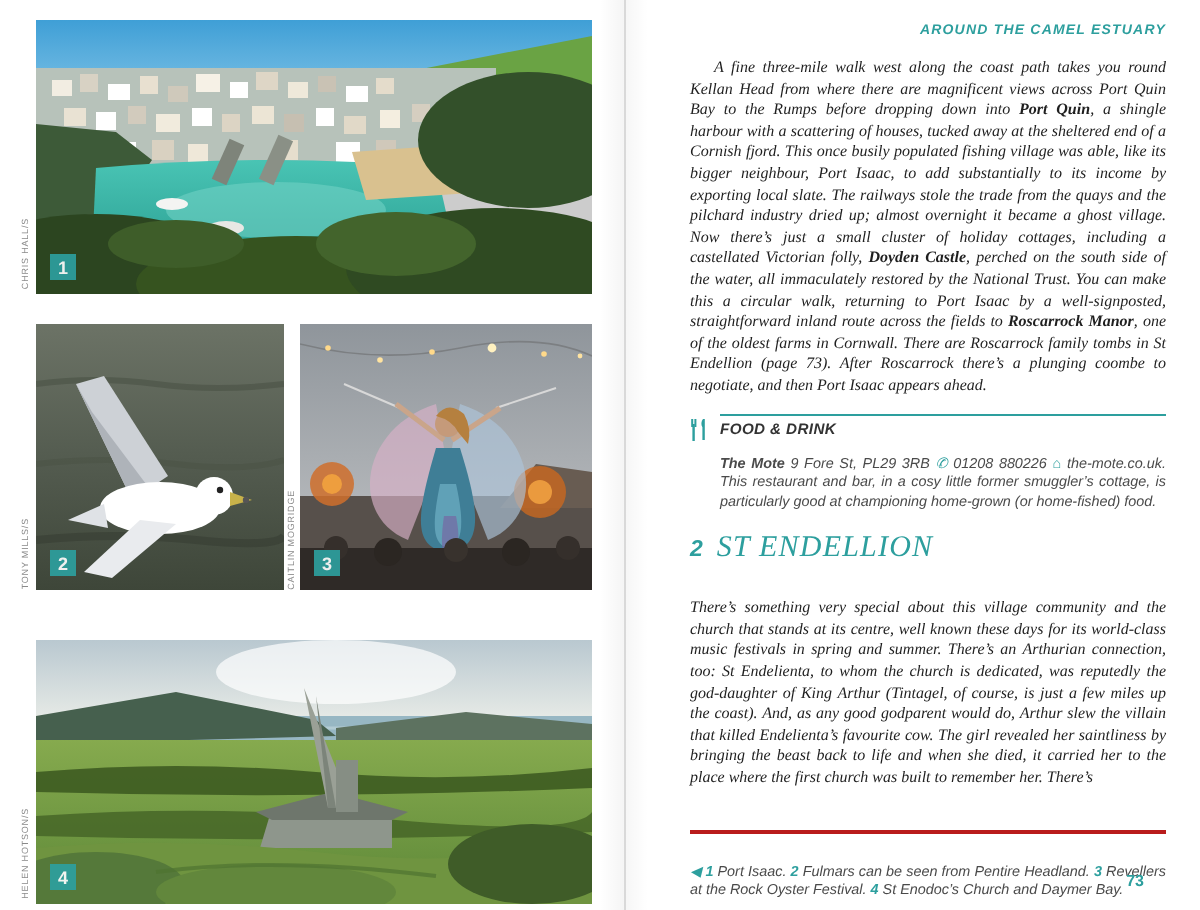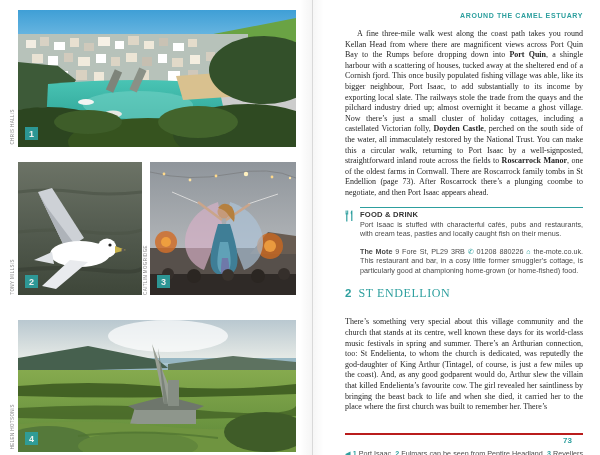--- a/index.html
+++ b/index.html
@@ -24,21 +24,21 @@
     background:var(--accent); opacity:0.92; color:#fff;
     font:bold 9px "Liberation Sans", sans-serif;
     display:flex; align-items:center; justify-content:center;
   }
   .credit {
     position:absolute; color:#8a8a8a;
     font-family:"Liberation Sans", sans-serif; font-size:4.5px; letter-spacing:0.4px;
     writing-mode:vertical-rl; transform:rotate(180deg); white-space:nowrap;
   }
   
-  .rpage { position:absolute; left:345px; top:0; width:238px; height:455px; }
+  .rpage { position:absolute; left:345px; top:0; width:238px; height:455px;font-style:italic; }
   .running-head {
     margin-top:12px; text-align:right; color:var(--accent);
     font-family:"Liberation Sans", sans-serif; font-size:7px; font-weight:bold;
     letter-spacing:0.6px;
   }
   .body-serif {
     font-size:8px; line-height:10.6px; color:#1f1f1f; text-align:justify;
   }
   .intro { margin-top:10px; text-indent:12px; }
   .fd { margin-top:1px; position:relative; padding-left:15px; }
@@ -53,21 +53,21 @@
     color:#4a4a4a; text-align:justify;
   }
   .fd-body { margin-top:1px; }
   .fd-listing { margin-top:8px; padding-left:15px; }
   .section-head { margin-top:11px; display:flex; align-items:baseline; }
   .section-num {
     color:var(--accent); font-family:"Liberation Sans", sans-serif;
     font-weight:bold; font-size:11.5px; margin-right:7px;
   }
   .section-title {
-    color:var(--accent); font-size:12px; letter-spacing:0.6px; font-weight:normal;
+    color:var(--accent); font-size:15px; letter-spacing:0.6px; font-weight:normal;
   }
   .section-para { margin-top:16px; }
   .caption {
     margin-top:20px; border-top:2px solid #b91c1c; padding-top:14px;
   }
   .page-num {
     position:absolute; right:28px; bottom:10px; color:var(--accent);
     font-family:Liberation Sans, sans-serif; font-size:8px; font-weight:bold;
   }
 </style>
@@ -270,21 +270,20 @@
             <rect x="0.6" y="0.5" width="1" height="4"></rect>
               <rect x="2.2" y="0.5" width="1" height="4"></rect>
             <rect x="1.2" y="3" width="1.2" height="8.5"></rect>
             <path d="M6.5,0.5 C5.6,1.6 5.4,3.4 6.2,4.6 L6.2,11 L7.4,11 L7.4,0.5 Z"></path>
           </g>
         </svg>
       </span>
       <div class="fd-rule">
         <div class="fd-head">FOOD &amp; DRINK</div>
       </div>
-      <div class="sans-small fd-body">Port Isaac is stuffed with characterful cafés, pubs and restaurants, with cream teas, pasties and locally caught fish on their menus.</div>
     </div>
 
     <p class="sans-small fd-listing"><span style="font-weight: bold;">The Mote</span><span> 9 Fore St, PL29 3RB </span><span style="color: var(--accent);">✆</span><span> 01208 880226 </span><span style="color: var(--accent);">⌂</span><span> the-mote.co.uk. This restaurant and bar, in a cosy little former smuggler’s cottage, is particularly good at championing home-grown (or home-fished) food.</span></p>
 
     <div class="section-head">
       <span class="section-num">2</span>
       <span class="section-title">ST ENDELLION</span>
     </div>
 
     <p class="body-serif section-para">There’s something very special about this village community and the church that stands at its centre, well known these days for its world-class music festivals in spring and summer. There’s an Arthurian connection, too: St Endelienta, to whom the church is dedicated, was reputedly the god-daughter of King Arthur (Tintagel, of course, is just a few miles up the coast). And, as any good godparent would do, Arthur slew the villain that killed Endelienta’s favourite cow. The girl revealed her saintliness by bringing the beast back to life and when she died, it carried her to the place where the first church was built to remember her. There’s</p>

